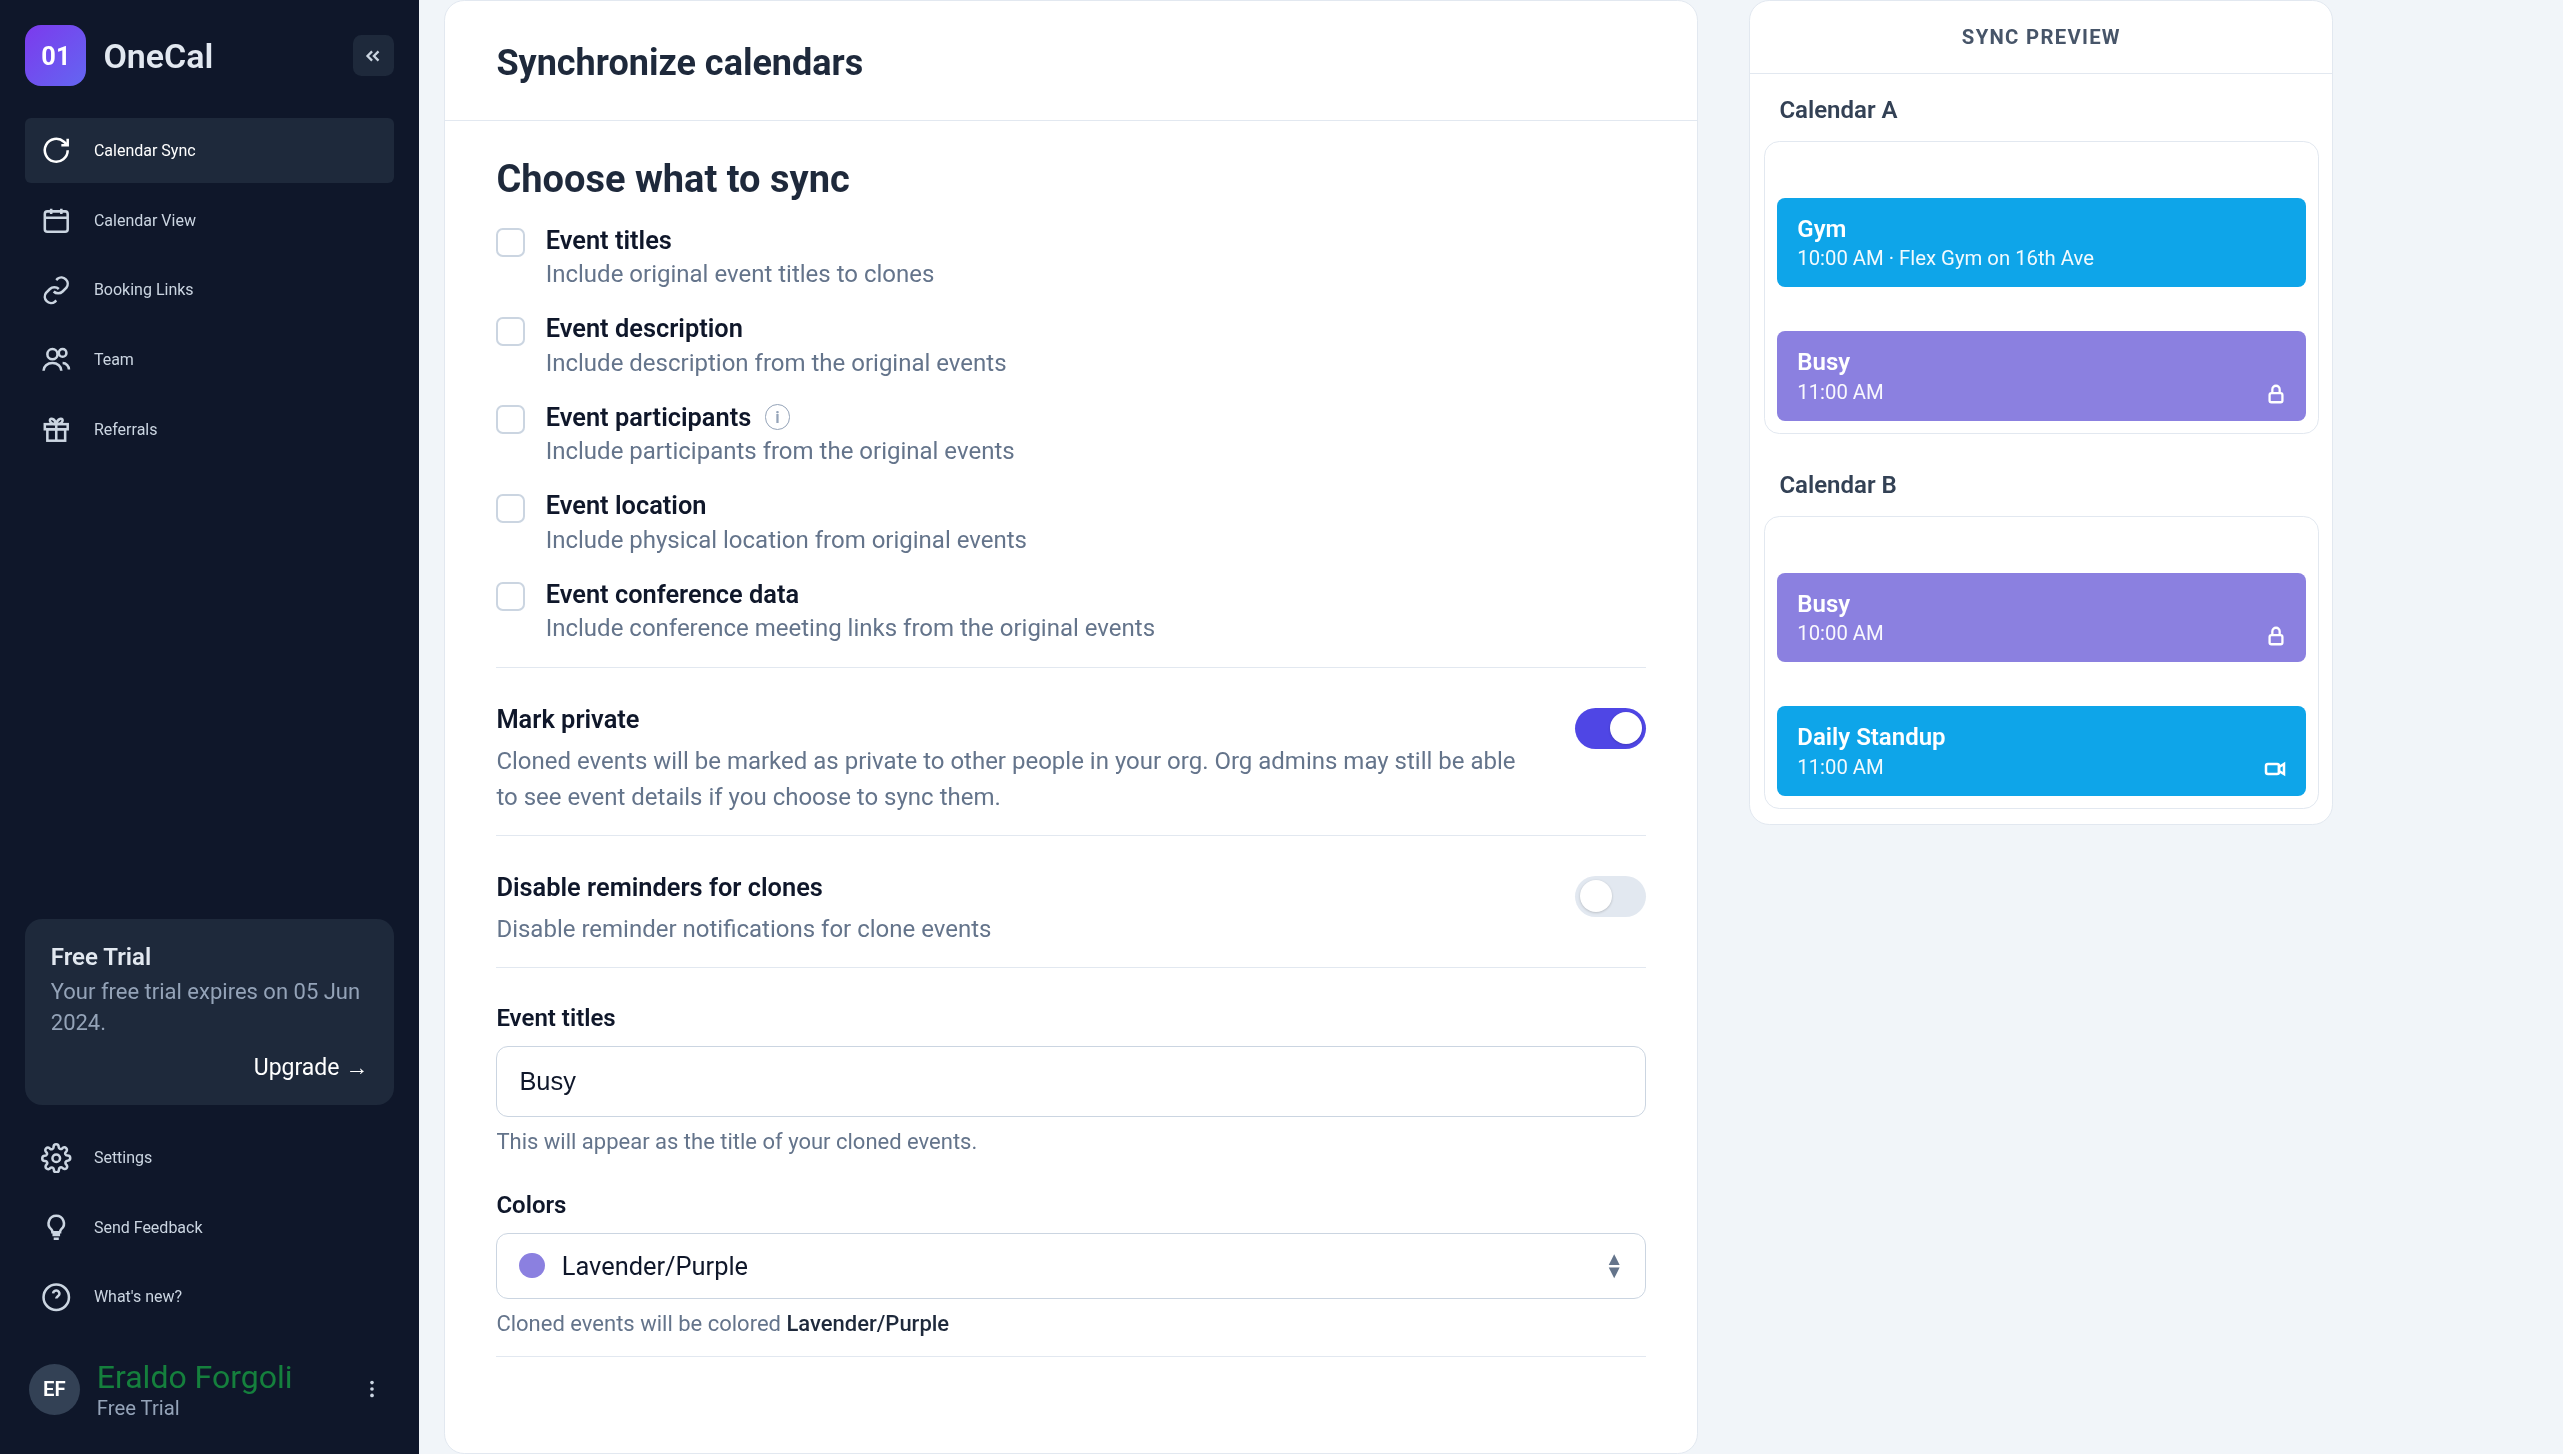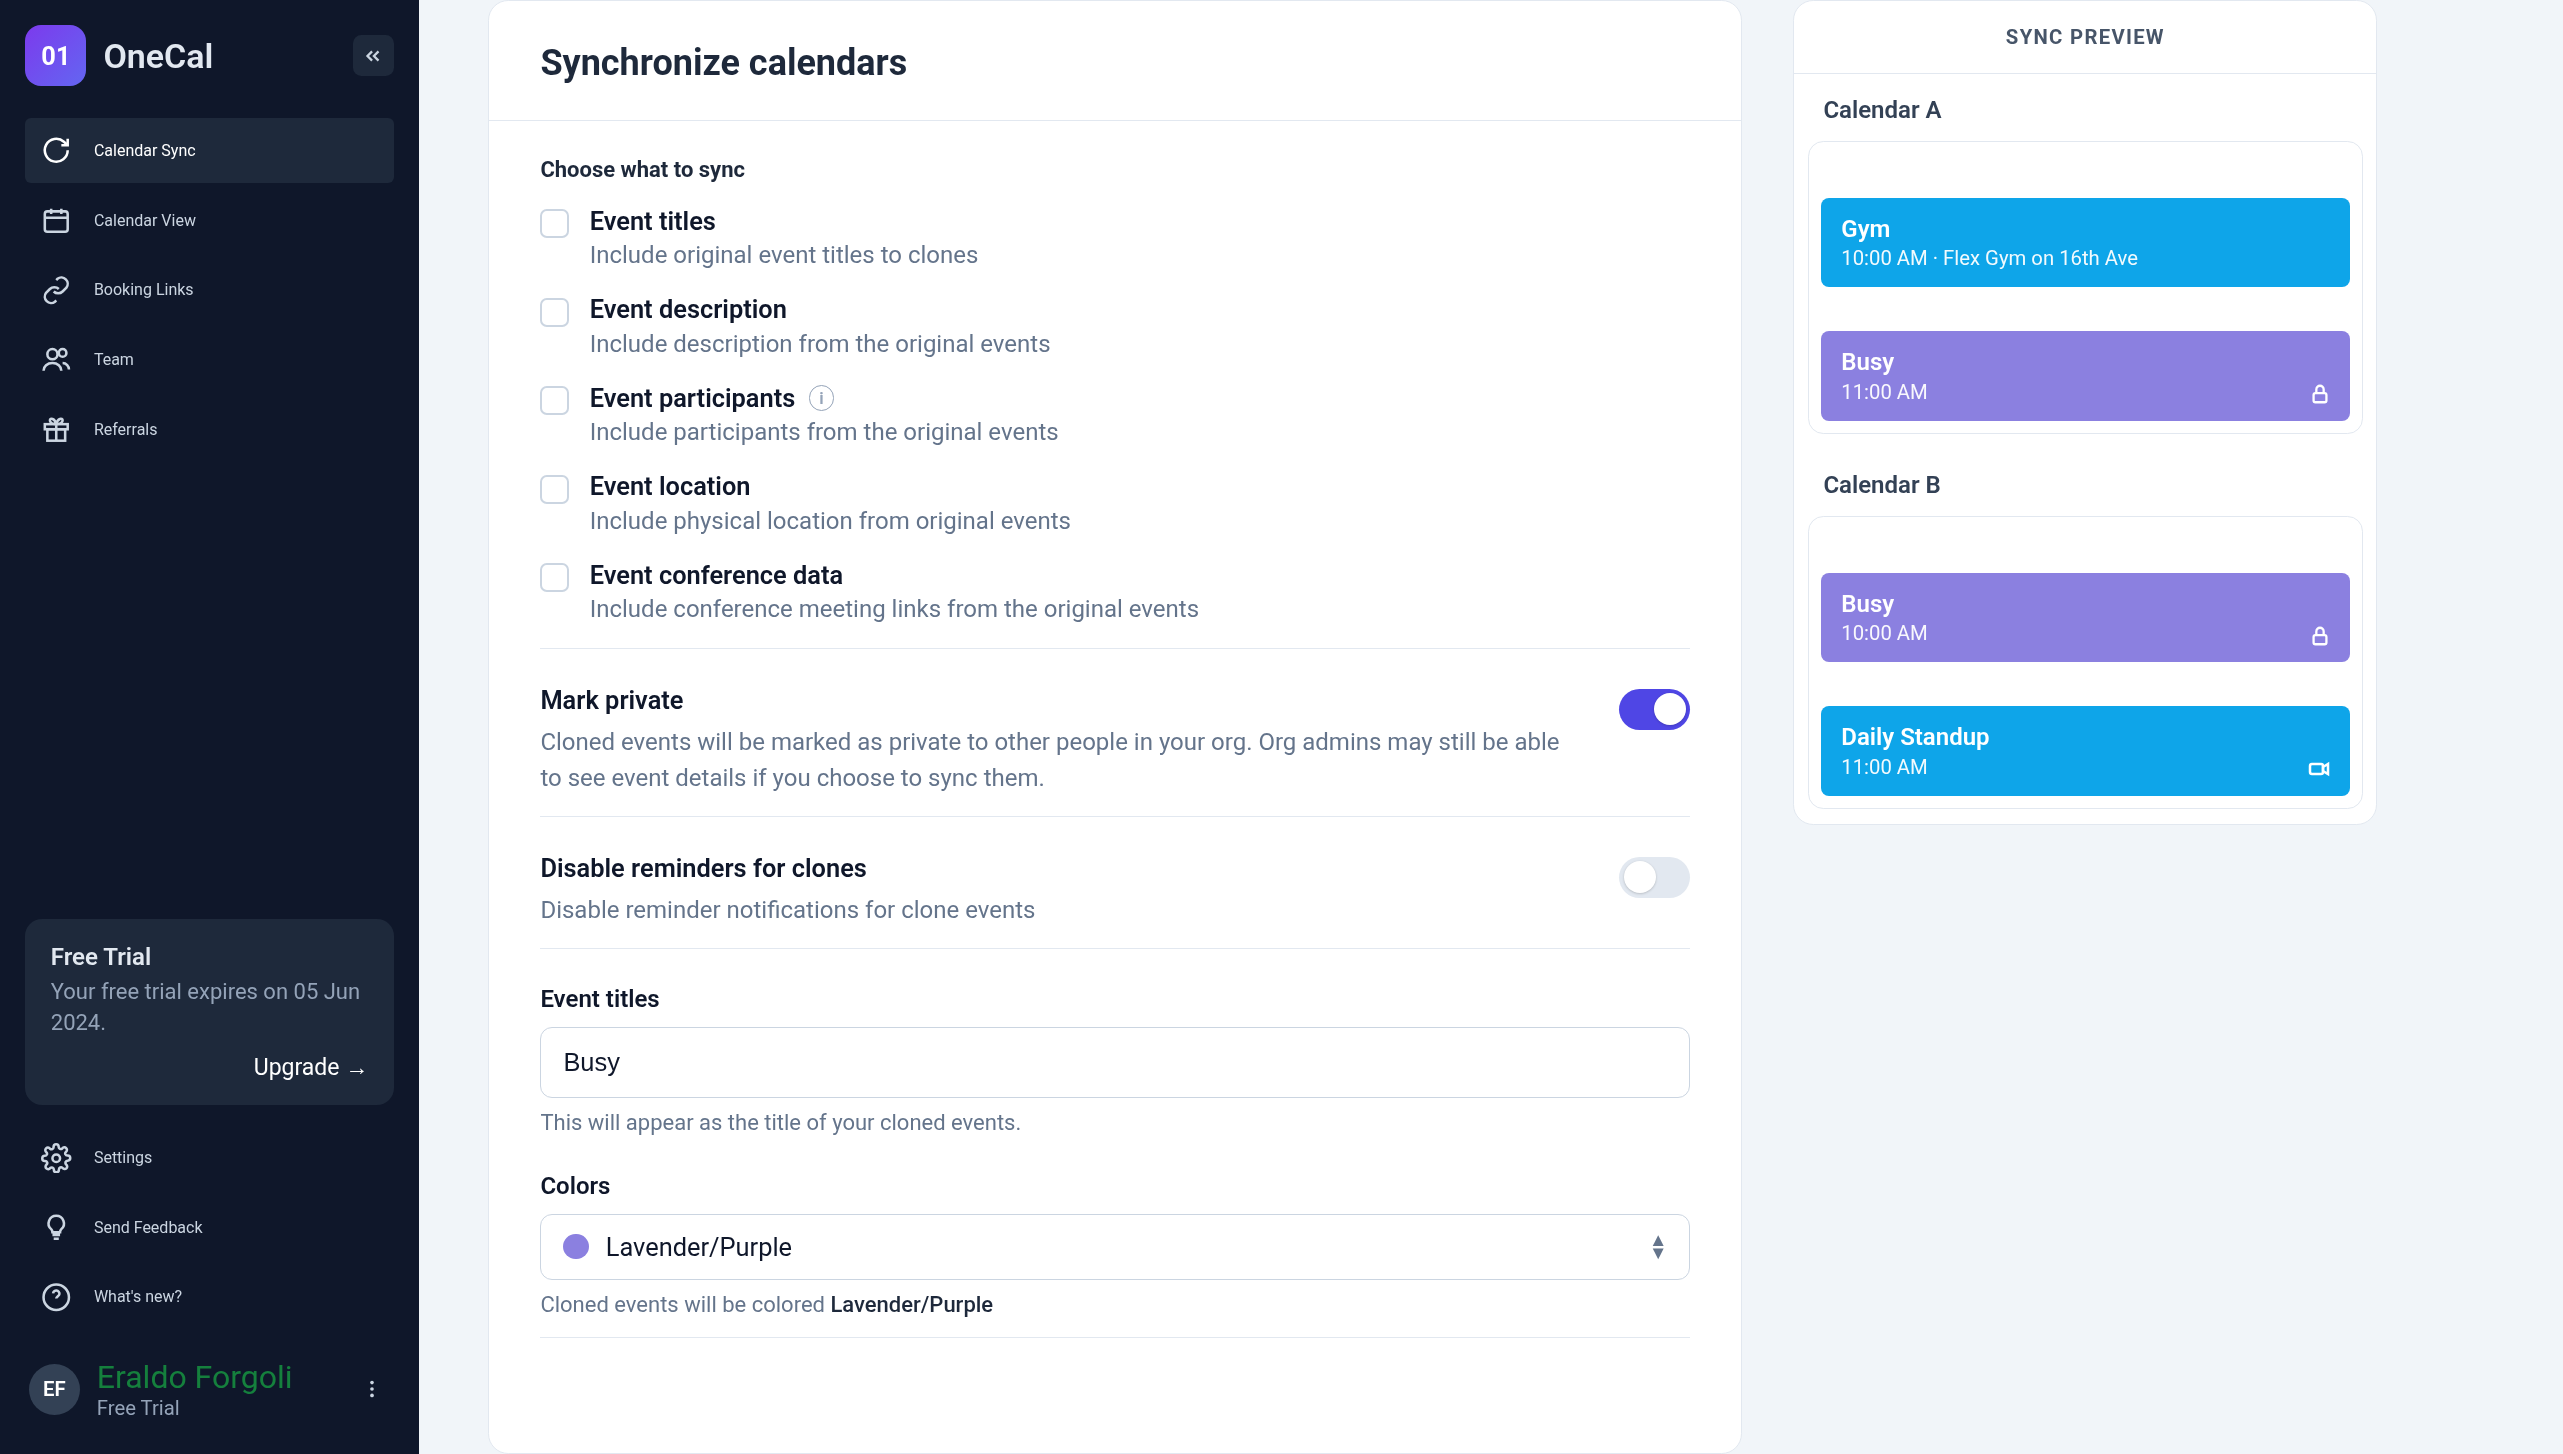--- a/index.html
+++ b/index.html
@@ -57,25 +57,25 @@
     .user-plan { font-size: 20.3px; color: #94a3b8; }
     .user-menu { margin-left: auto; cursor: pointer; padding: 6.8px; }
 
     
     .main { flex: 1; display: flex; padding: 0 25.4px; overflow: hidden; }
     .card {
       background: #fff; border-radius: 20.3px; border: 0.8px solid #e2e8f0;
     }
     .settings-card {
       flex: 1; margin-right: 51px; padding: 41px 51px 0 51px;
-      max-width: 1254px; overflow-y: auto; margin-left: 44px;
+      max-width: 1254px; overflow-y: auto;
     }
     .page-title { font-size: 36px; font-weight: 700; color: #1e293b; margin-bottom: 36px; }
     .hr { border: none; border-top: 0.8px solid #e2e8f0; margin: 0 -51px 36px -51px; }
-    .section-title { font-size: 22px; font-weight: 700; margin-bottom: 24px; color: #1e293b; }
+    .section-title { font-size: 38px; font-weight: 700; margin-bottom: 24px; color: #1e293b; }
     .opt-row { display: flex; align-items: flex-start; margin-bottom: 25.4px; }
     .checkbox {
       width: 29px; height: 29px; border: 2.5px solid #cbd5e1; border-radius: 6.8px;
       margin-right: 20.3px; flex-shrink: 0; margin-top: 3.4px; cursor: pointer;
     }
     .opt-label { font-size: 25.4px; font-weight: 600; color: #0f172a; display: flex; align-items: center; }
     .opt-help { font-size: 24px; color: #64748b; margin-top: 5.1px; }
     .info-icon {
       width: 25.4px; height: 25.4px; border-radius: 50%; border: 1.7px solid #94a3b8;
       display: inline-flex; align-items: center; justify-content: center;

